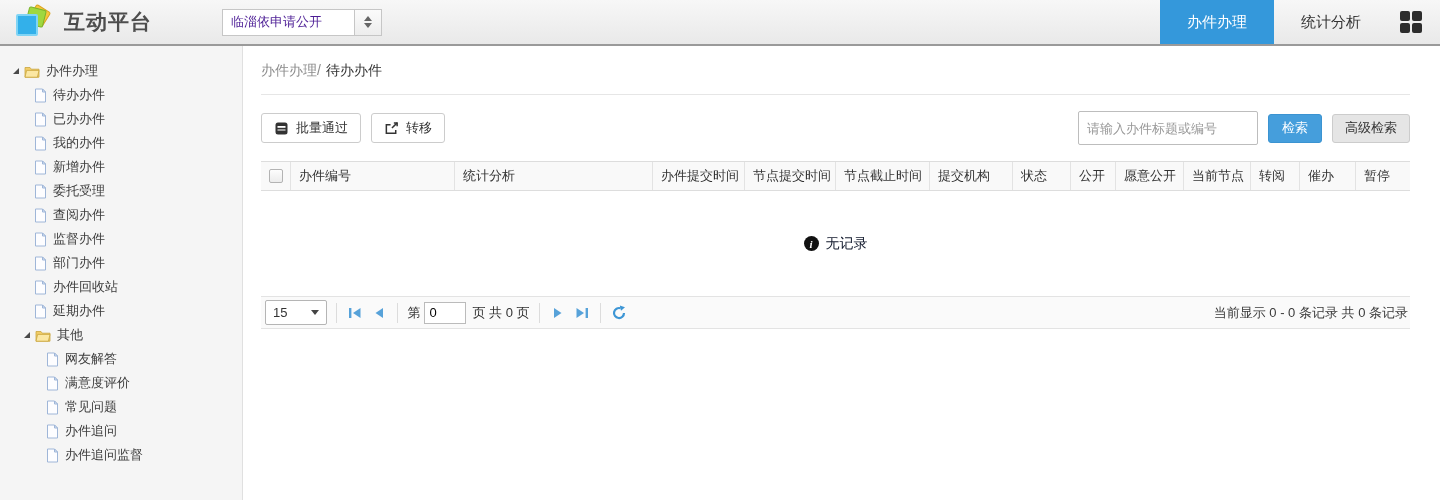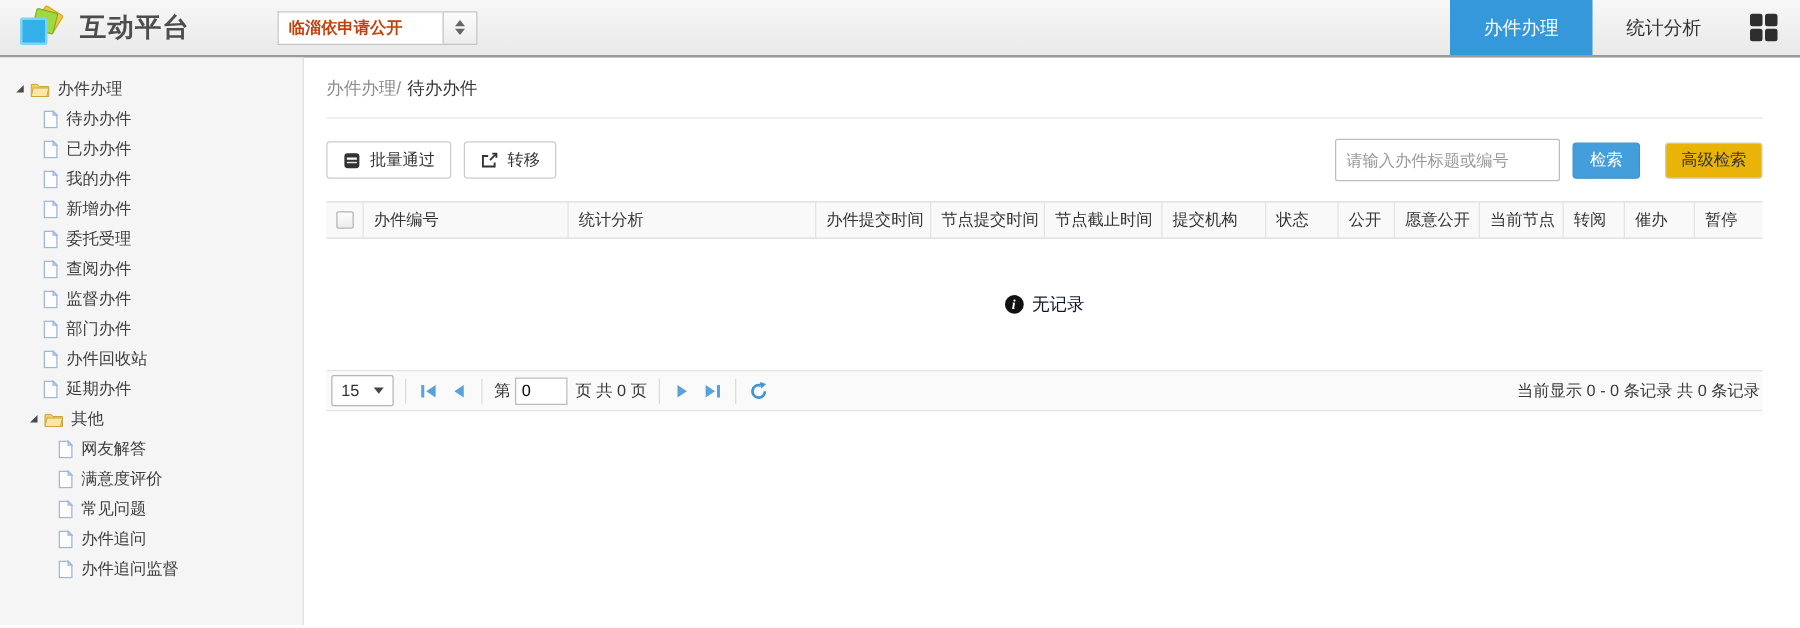--- a/index.html
+++ b/index.html
@@ -17,21 +17,21 @@
   }
   .logo { position:relative; width:34px; height:32px; margin-left:14px; flex:none; }
   .logo .sq { position:absolute; border-radius:2px; }
   .logo .sq.yellow { width:17px; height:17px; background:#f8c63c; border:1px solid #d9a41d; right:0; top:1px; transform:rotate(32deg); }
   .logo .sq.green  { width:18px; height:18px; background:#9fd83f; border:1px solid #7ab32a; right:3px; top:2px; transform:rotate(14deg); }
   .logo .sq.blue   { width:22px; height:22px; background:#33b0ea; border:2px solid #7fd4f5; left:2px; bottom:2px; }
   .app-title { font-size:21px; font-weight:bold; color:#4d4d4d; margin-left:16px; letter-spacing:1px; }
   .site-combo { display:flex; margin-left:70px; height:27px; }
   .site-combo .combo-text {
     width:132px; background:#fff; border:1px solid #c6c6c6; border-right:none;
-    font-size:13px; color:#c2410c; display:flex; align-items:center; padding:0 8px;font-weight:bold;
+    font-size:13px; color:#4c1d95; display:flex; align-items:center; padding:0 8px;
   }
   .site-combo .combo-btn {
     width:28px; border:1px solid #c6c6c6; background:linear-gradient(#fbfbfb,#ededed);
     display:flex; flex-direction:column; align-items:center; justify-content:center; gap:2px; cursor:pointer;
   }
   .tri-up   { width:0; height:0; border-left:4px solid transparent; border-right:4px solid transparent; border-bottom:5px solid #666; }
   .tri-down { width:0; height:0; border-left:4px solid transparent; border-right:4px solid transparent; border-top:5px solid #666; }
   .topbar-right { margin-left:auto; display:flex; align-items:stretch; height:100%; }
   .tab { display:flex; align-items:center; padding:0 27px; font-size:15px; color:#333; cursor:pointer; }
   .tab.active { background:#3498db; color:#fff; }
@@ -70,22 +70,22 @@
     font-size:13px; padding:16px 8px; color:#333; outline:none;
     font-family:"Liberation Sans","DejaVu Sans",sans-serif;
   }
   .search-input::placeholder { color:#999; }
   .btn-primary {
     margin-left:10px; height:29px; padding:0 13px; border-radius:3px;
     background:#459edc; border:1px solid #3b93d1; color:#fff; font-size:13px;
     display:inline-flex; align-items:center; cursor:pointer;
   }
   .btn-plain {
-    margin-left:20px; height:29px; padding:3px 12px; border-radius:3px;
-    background:#eab308; border:1px solid #ccc; color:#333; font-size:13px;
+    margin-left:10px; height:29px; padding:3px 12px; border-radius:3px;
+    background:#e5e5e5; border:1px solid #ccc; color:#333; font-size:13px;
     display:inline-flex; align-items:center; cursor:pointer;
   }
   
   .grid-header {
     margin-top:16px; display:flex; align-items:stretch; height:30px;
     background:#f9f9f9; border-top:1px solid #ddd; border-bottom:1px solid #ddd;
   }
   .gh-cell {
     display:flex; align-items:center; padding-left:8px; font-size:13px; color:#333;
     border-right:1px solid #e3e3e3; white-space:nowrap; overflow:hidden; cursor:pointer;
@@ -103,21 +103,21 @@
     display:flex; align-items:center; justify-content:center; font-style:italic;
   }
   .empty-text { font-size:14px; color:#0f172a; }
   
   .pager {
     height:33px; background:#fafafa; border-top:1px solid #e3e3e3; border-bottom:1px solid #e3e3e3;
     display:flex; align-items:center; font-size:13px; color:#333; padding:0 2px;
   }
   .pg-select {
     height:25px; background:#fff; border:1px solid #b5b5b5; border-radius:2px;
-    display:flex; align-items:center; gap:12px; padding:0 7px; margin-left:2px; cursor:pointer;
+    display:flex; align-items:center; gap:24px; padding:0 7px; margin-left:2px; cursor:pointer;
   }
   .pg-select .tri-down { border-left-width:4px; border-right-width:4px; border-top-width:5px; border-top-color:#444; }
   .pg-sep { width:1px; height:20px; background:#dcdcdc; margin:0 9px; }
   .pg-ico { display:inline-flex; align-items:center; justify-content:center; width:18px; height:18px; cursor:pointer; }
   .pg-ico + .pg-ico { margin-left:6px; }
   .pg-input {
     width:42px; height:22px; border:1px solid #bbb; font-size:13px; padding:0 4px;
     margin:0 6px 0 4px; font-family:"Liberation Sans","DejaVu Sans",sans-serif; outline:none;
   }
   .pg-summary { margin-left:auto; font-size:13px; color:#3a3a3a; }

